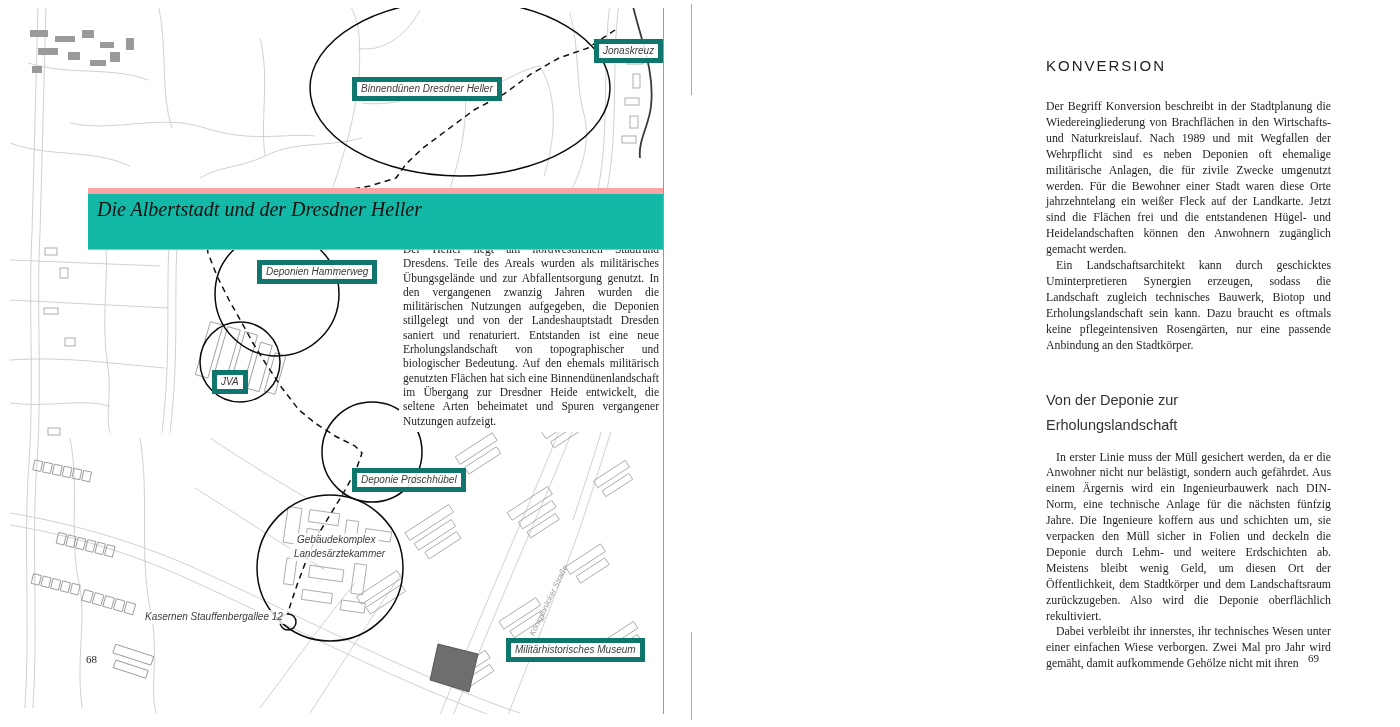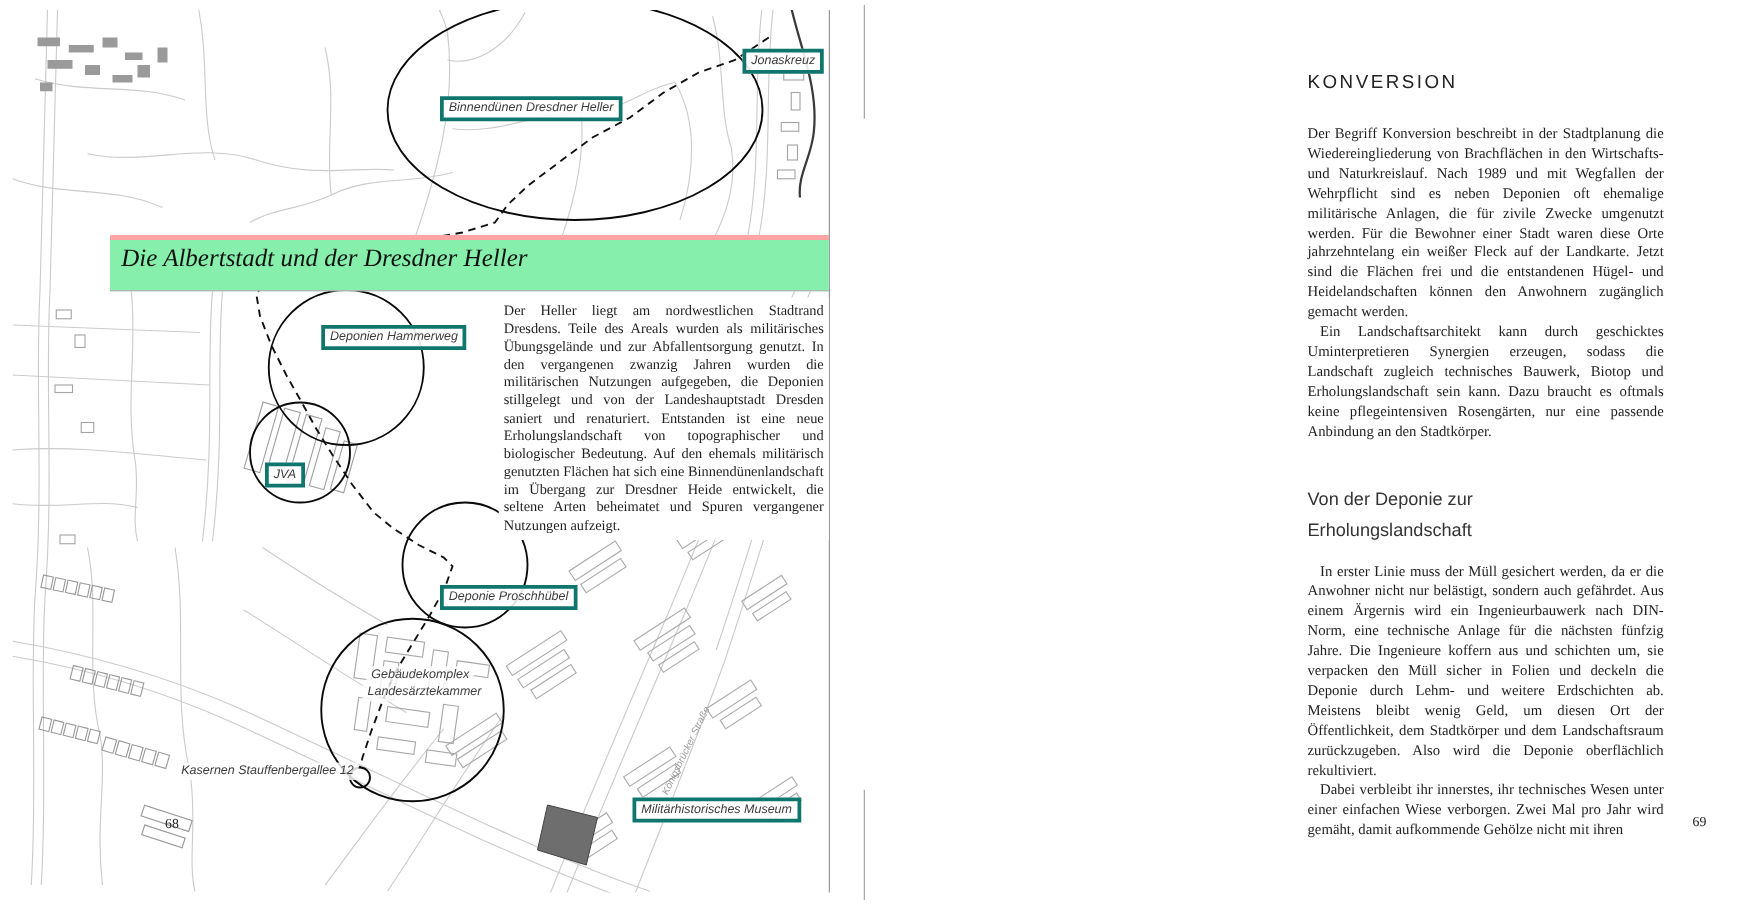--- a/index.html
+++ b/index.html
@@ -9,31 +9,31 @@
   }
   
   .map-area{
     position:absolute;left:10px;top:8px;width:653px;height:706px;
     border-right:1px solid #9a9a9a;background:#fff;
   }
   .map-area svg{position:absolute;left:0;top:0;}
   .map-label{
     position:absolute;font:italic 10px/12px "Liberation Sans",sans-serif;
     color:#3c3c3c;background:rgba(255,255,255,.88);
-    border:3px solid #0f766e;padding:1px 4px;white-space:nowrap;z-index:6;
+    border:5px solid #0f766e;padding:1px 4px;white-space:nowrap;z-index:6;
   }
   .map-label.nobox{border:none;background:rgba(255,255,255,.82);}
   .street-label{
     position:absolute;font:italic 8px "Liberation Sans",sans-serif;color:#9b9b9b;
     white-space:nowrap;transform:rotate(-64deg);transform-origin:center;z-index:5;
   }
   
   .title-band{
-    position:absolute;left:88px;top:188px;width:575px;height:45px;
-    background:#86efac;border-top:4px solid #fca5a5;border-bottom:1px solid #b3b3b3;
+    position:absolute;left:88px;top:188px;width:575px;height:62px;
+    background:#14b8a6;border-top:6px solid #fca5a5;border-bottom:1px solid #b3b3b3;
     z-index:8;box-sizing:border-box;padding:3px 0 0 9px;
   }
   .title-band h2{
     margin:0;font:italic 20px/24px "Liberation Serif",serif;font-weight:500;color:#111;
   }
   .title-band .subtitle{
     margin:1px 0 0 1px;font:11px/13px "Liberation Serif",serif;color:#2c2c2c;
   }
   
   .intro-block{
@@ -51,21 +51,21 @@
   }
   .right-col p{
     margin:0;font:11.8px/15.9px "Liberation Serif",serif;text-align:justify;color:#1e1e1e;
   }
   .right-col p.indent{text-indent:10px;}
   .subhead{margin:34px 0 12px 0;}
   .subhead div{
     font:14.5px/25px "Liberation Sans",sans-serif;font-weight:400;color:#333;
   }
   
-  .pagenum{position:absolute;font:11px "Liberation Serif",serif;color:#222;margin-left:46px;}
+  .pagenum{position:absolute;font:11px "Liberation Serif",serif;color:#222;}
   #pn-left{left:86px;top:653px;}
   #pn-right{left:1046px;top:652px;width:273px;text-align:right;}
   .gutter-mark{position:absolute;left:691px;width:1px;background:#a8a8a8;}
   #gutter-top{top:4px;height:91px;}
   #gutter-bottom{top:632px;height:88px;}
 </style>
 </head>
 <body>
 
 <div class="map-area">

